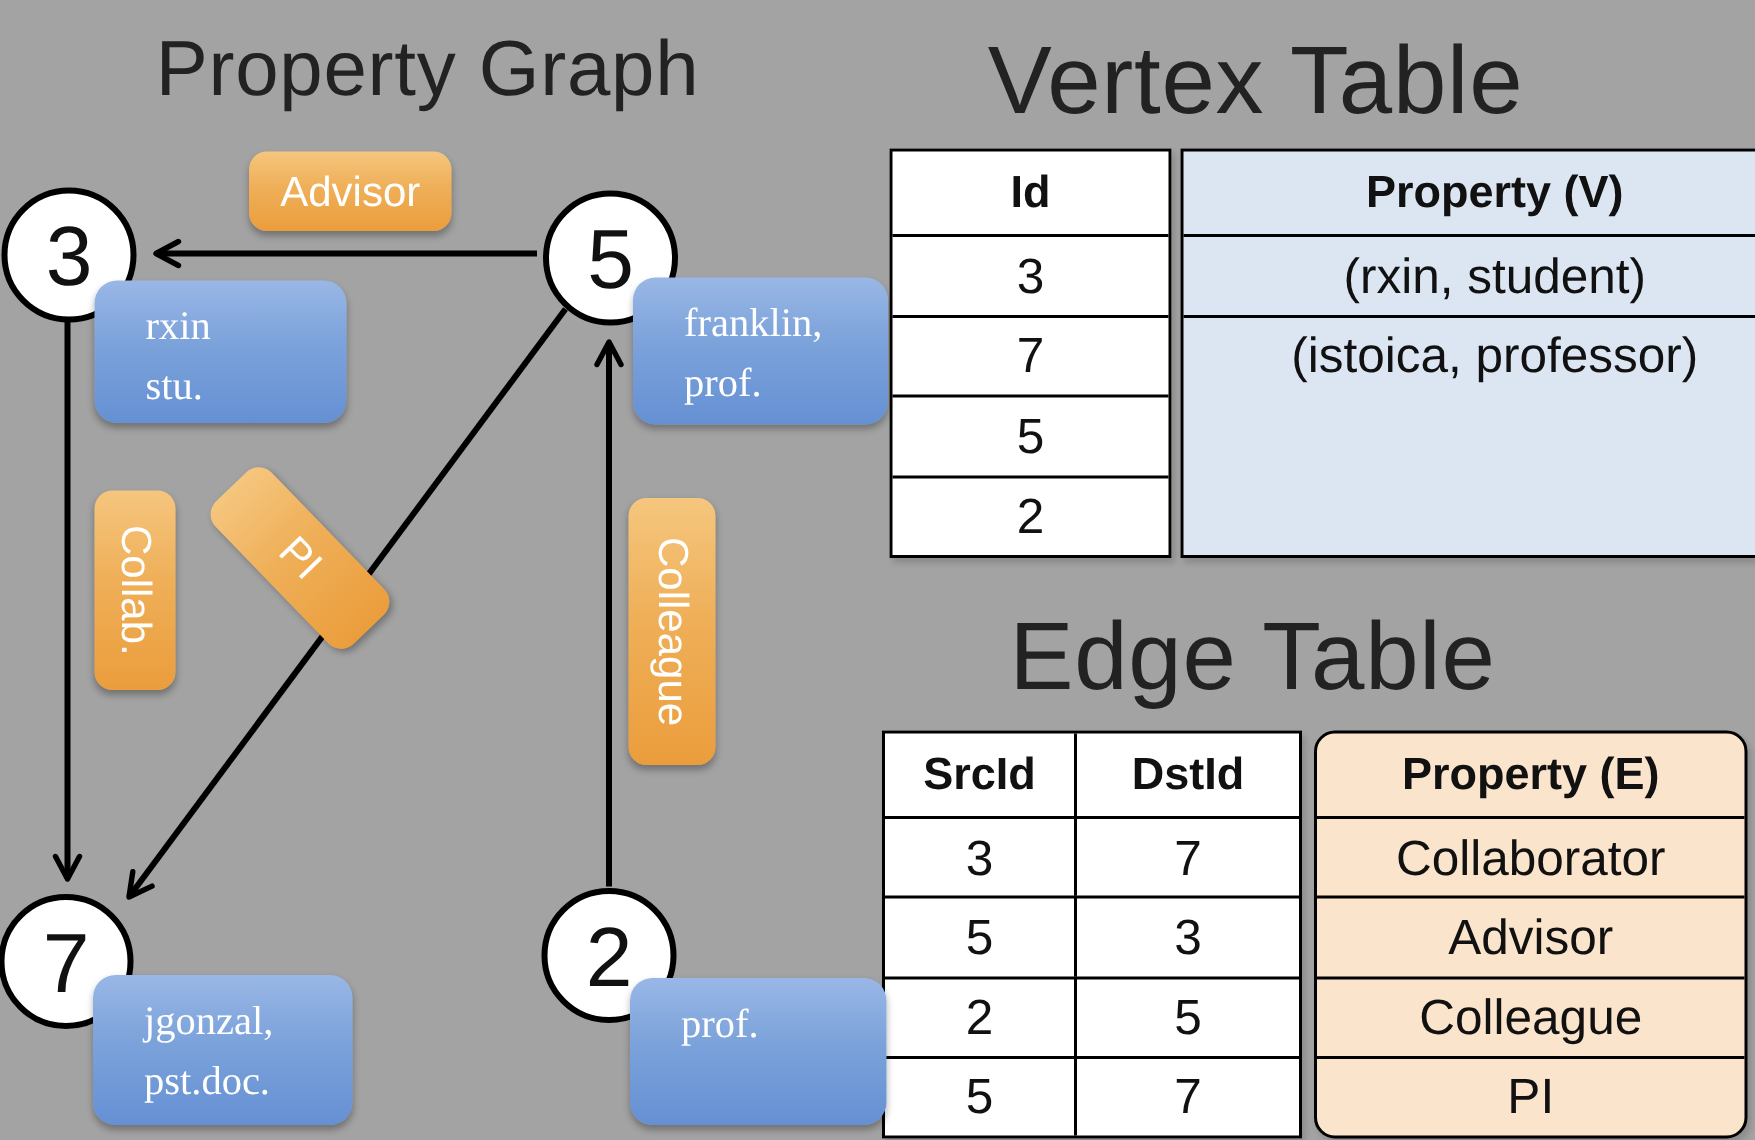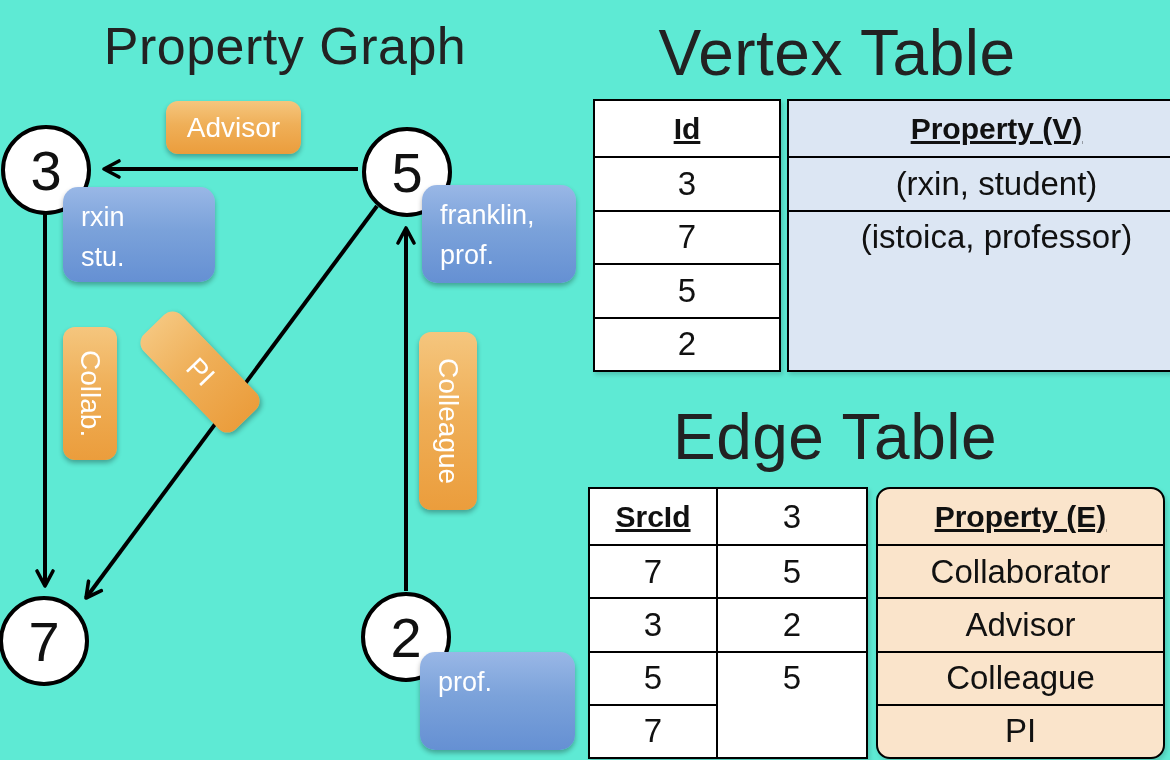--- a/index.html
+++ b/index.html
@@ -1,17 +1,17 @@
 <!DOCTYPE html>
 <html><head>
 <meta charset="utf-8">
 <style>
   html,body{margin:0;padding:0;background:#ffffff;}
   .canvas{
-    position:relative;width:1170px;height:760px;background:#5eead4;overflow:hidden;
+    position:relative;width:1170px;height:760px;background:#a3a3a3;overflow:hidden;
     font-family:"Liberation Sans",sans-serif;color:#1a1a1a;
   }
   .title{
     position:absolute;text-align:center;font-size:64px;font-weight:300;
     color:#222;letter-spacing:0.5px;white-space:nowrap;
   }
   #graph-title{left:0;top:16px;width:570px;font-size:52px;}
   #vertex-title{left:570px;top:16px;width:534px;}
   #edge-title{left:570px;top:400px;width:530px;}
 
@@ -24,21 +24,21 @@
   }
   #vertex-3{left:1px;top:125px;}
   #vertex-5{left:362px;top:127px;}
   #vertex-7{left:-1px;top:596px;}
   #vertex-2{left:361px;top:592px;}
 
   .vlabel{
     position:absolute;border-radius:15px;color:#fff;z-index:3;
     background:linear-gradient(180deg,#99b7e6 0%,#7ba2da 45%,#6590d3 100%);
     box-shadow:0 3px 5px rgba(0,0,0,0.30);
-    padding:10px 0 0 18px;font-size:27px;line-height:40px;
+    padding:10px 0 0 34px;font-size:27px;line-height:40px;font-family:Liberation Serif, serif;
   }
   #vlabel-3{left:63px;top:187px;width:134px;height:85px;}
   #vlabel-5{left:422px;top:185px;width:136px;height:88px;}
   #vlabel-7{left:62px;top:650px;width:139px;height:90px;}
   #vlabel-2{left:420px;top:652px;width:137px;height:88px;}
 
   .elabel{
     position:absolute;border-radius:12px;color:#fff;z-index:3;
     background:linear-gradient(180deg,#f5c67e 0%,#efaf58 45%,#eb9d3c 100%);
     box-shadow:0 3px 5px rgba(0,0,0,0.30);
@@ -53,21 +53,21 @@
 
   
   .tcol{
     position:absolute;border:2.5px solid #000;background:#fff;box-sizing:border-box;
     display:grid;box-shadow:2px 3px 4px rgba(0,0,0,0.15);
   }
   .tcell{
     display:flex;align-items:center;justify-content:center;
     font-size:33px;color:#111;box-sizing:border-box;
   }
-  .tcell.th{font-weight:bold;font-size:30px;text-decoration:underline;}
+  .tcell.th{font-weight:bold;font-size:30px;}
   .onecol{grid-template-columns:1fr;grid-template-rows:55px repeat(4,1fr);}
   .onecol .tcell + .tcell{border-top:2.5px solid #000;}
   .paircol{grid-template-columns:128px 1fr;grid-template-rows:55px repeat(4,1fr);}
   .paircol .tcell:nth-child(odd){border-right:2.5px solid #000;}
   .paircol .tcell:nth-child(n+3){border-top:2.5px solid #000;}
 
   #vt-id{left:593px;top:99px;width:188px;height:273px;}
   #vt-prop{left:787px;top:99px;width:419px;height:273px;background:#dce6f3;}
   #et-pair{left:588px;top:487px;width:280px;height:272px;}
   #et-prop{left:876px;top:487px;width:289px;height:272px;background:#fae4cb;border-radius:14px;}
@@ -99,20 +99,24 @@
   <div class="vertex" id="vertex-2">2</div>
 
   <div class="vlabel" id="vlabel-3">
     <div>rxin</div>
     <div>stu.</div>
   </div>
   <div class="vlabel" id="vlabel-5">
     <div>franklin,</div>
     <div>prof.</div>
   </div>
+  <div class="vlabel" id="vlabel-7">
+    <div>jgonzal,</div>
+    <div>pst.doc.</div>
+  </div>
   <div class="vlabel" id="vlabel-2">
     <div>prof.</div>
   </div>
 
   <div class="elabel" id="elabel-advisor">Advisor</div>
   <div class="elabel vert" id="elabel-collab">Collab.</div>
   <div class="elabel vert" id="elabel-pi">PI</div>
   <div class="elabel vert" id="elabel-colleague">Colleague</div>
 
   <div class="tcol onecol" id="vt-id">
@@ -123,20 +127,21 @@
       <div class="tcell">2</div>
     </div>
   <div class="tcol onecol" id="vt-prop">
     <div class="tcell th">Property (V)</div>
   <div class="tcell">(rxin, student)</div>
       <div class="tcell">(istoica, professor)</div>
     </div>
 
   <div class="tcol paircol" id="et-pair">
     <div class="tcell th">SrcId</div>
+    <div class="tcell th">DstId</div>
   <div class="tcell">3</div>
       <div class="tcell">7</div>
       <div class="tcell">5</div>
       <div class="tcell">3</div>
       <div class="tcell">2</div>
       <div class="tcell">5</div>
       <div class="tcell">5</div>
       <div class="tcell">7</div>
     </div>
   <div class="tcol onecol" id="et-prop">

